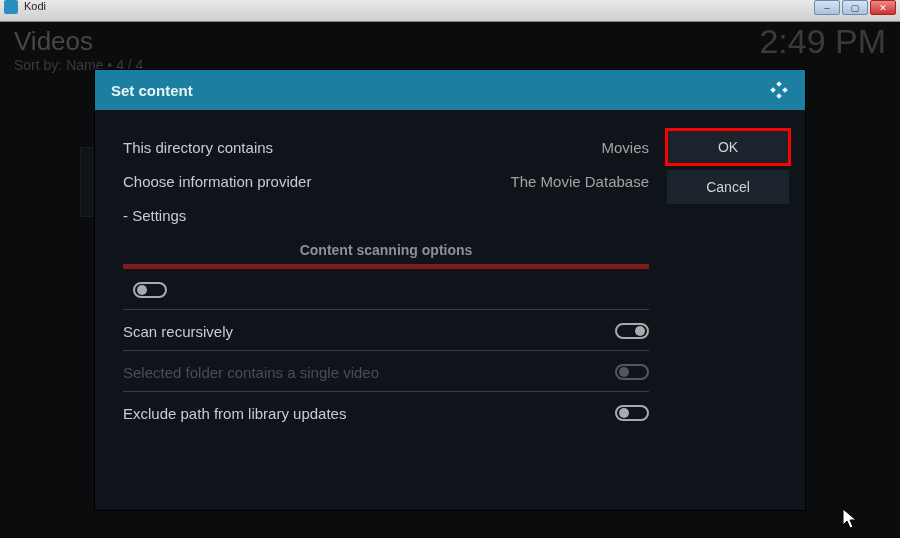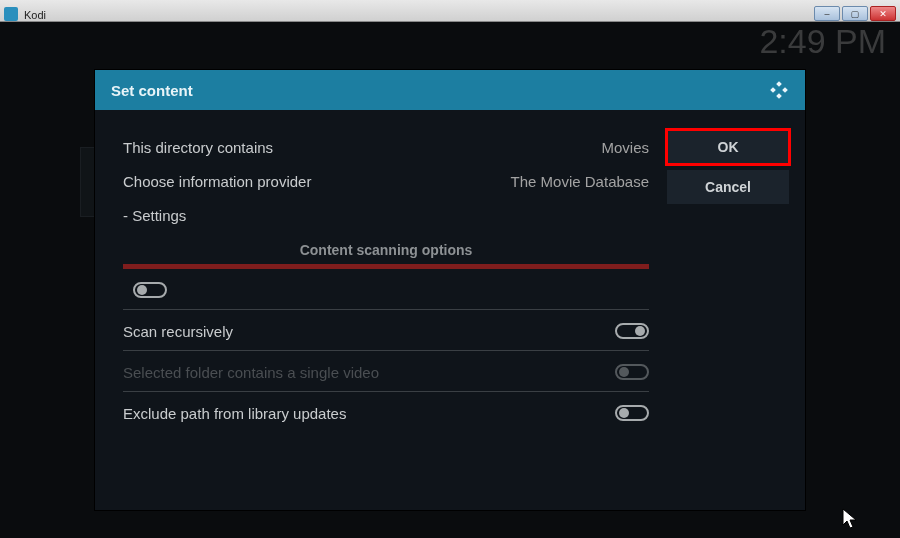--- a/index.html
+++ b/index.html
@@ -10,21 +10,21 @@
     overflow: hidden;
     position: relative;
   }
 
   
   .titlebar {
     height: 22px;
     background: linear-gradient(#e8e8e8, #d0d0d0);
     border-bottom: 1px solid #888;
     display: flex;
-    align-items: flex-end;
+    align-items: flex-start;
     padding: 0 4px;
     font-size: 11px;
     color: #222;
   }
   .titlebar .app-icon {
     width: 14px; height: 14px;
     background: #2a8fbd;
     border-radius: 2px;
     margin-right: 6px;
   }
@@ -100,21 +100,21 @@
   }
   .side-btn {
     height:34px;
     background:#1b232c;
     color:#cfd3d6;
     font-size:14px;
     display:flex;
     align-items:center;
     justify-content:center;
     margin-bottom:6px;
-    font-weight:bold;
+    font-weight:normal;
     cursor:pointer;
   }
   .side-btn.highlight {
     outline:3px solid #ff0000;
     outline-offset:-1px;
   }
 
   .row {
     display:flex;
     align-items:center;
@@ -172,20 +172,24 @@
   <div class="title">Kodi</div>
   <div class="win-btns">
     <div class="win-btn">–</div>
     <div class="win-btn">▢</div>
     <div class="win-btn win-close">✕</div>
   </div>
 </div>
 
 <div class="app-bg">
 
+  <div class="bg-header">
+    <div class="big">Videos</div>
+    <div class="sub">Sort by: Name  •  4 / 4</div>
+  </div>
   <div class="clock">2:49 PM</div>
 
   <div class="ghost-panel"></div>
 
   <div class="dialog">
     <div class="dialog-titlebar">
       <span>Set content</span>
       <span class="spacer"></span>
       <span class="kodi-logo">
         <svg viewBox="0 0 20 20">

